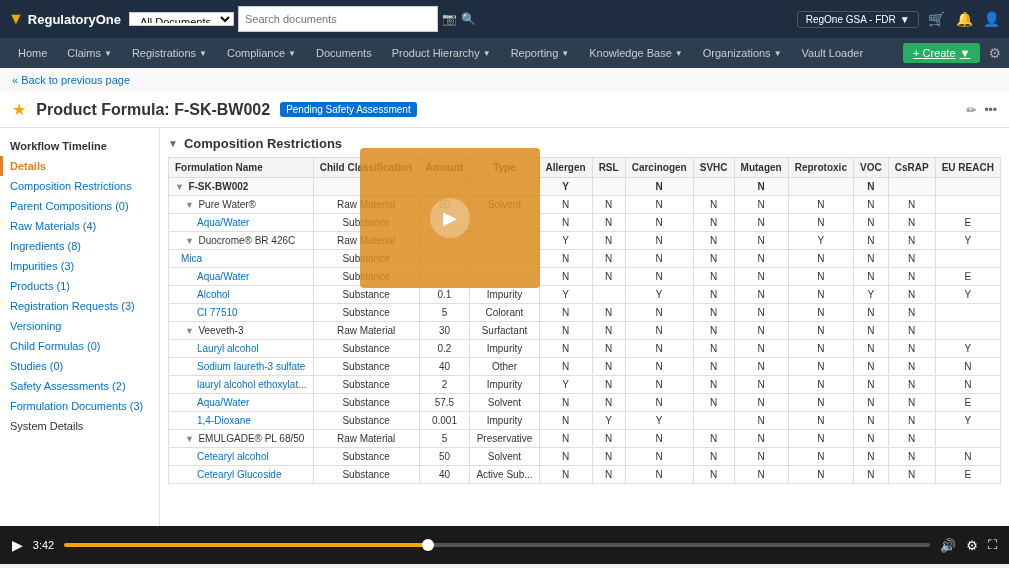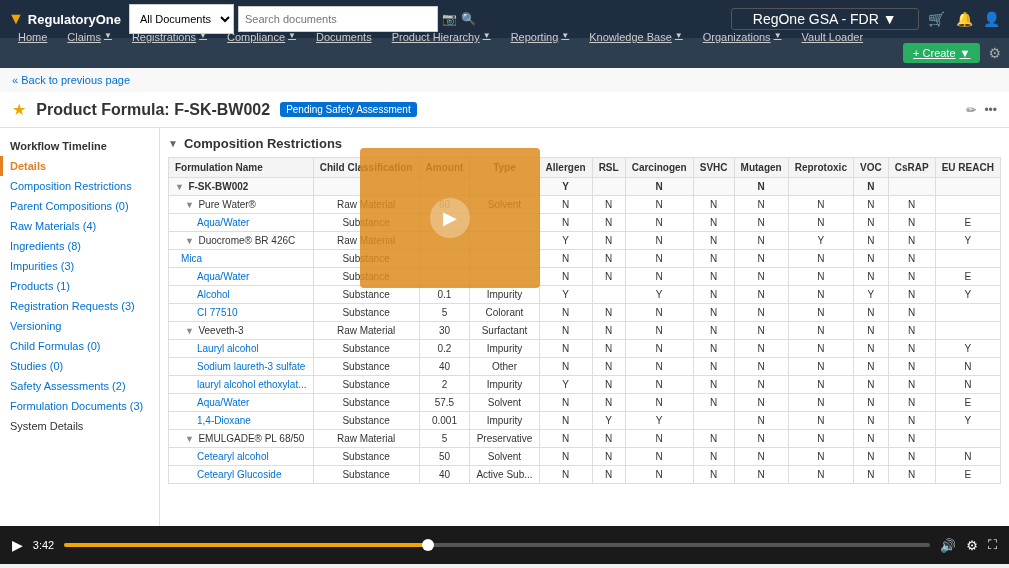--- a/index.html
+++ b/index.html
@@ -4,30 +4,30 @@
   <style>
     * { box-sizing: border-box; margin: 0; padding: 0; }
     body { font-family: Arial, sans-serif; font-size: 12px; background: #f0f0f0; color: #333; width: 1009px; height: 568px; overflow: hidden; }
 
     
     .top-bar { background: #1e2d40; display: flex; align-items: center; padding: 0 8px; height: 38px; gap: 8px; }
     .logo { color: #f0a500; font-weight: bold; font-size: 14px; white-space: nowrap; display: flex; align-items: center; gap: 4px; }
     .logo-v { color: #f0a500; font-size: 16px; font-weight: 900; }
     .logo-text { color: white; font-size: 13px; font-weight: bold; }
     .search-area { display: flex; align-items: center; gap: 4px; flex: 1; max-width: 400px; }
-    .doc-select { background: white; border: 1px solid #ccc; padding: 2px 6px; font-size: 11px; height: 30px; }
+    .doc-select { background: white; border: 1px solid #ccc; padding: 2px 6px; font-size: 11px; height: 14px; }
     .search-box { border: 1px solid #ccc; padding: 3px 6px; font-size: 11px; height: 26px; width: 200px; background: white; }
     .search-icons { display: flex; gap: 4px; color: #ccc; }
     .top-right { margin-left: auto; display: flex; align-items: center; gap: 10px; color: white; font-size: 11px; }
-    .top-right .user-badge { background: transparent; border: 1px solid #555; padding: 2px 21px; border-radius: 3px; color: white; font-size: 14px; display: flex; align-items: center; gap: 4px; }
+    .top-right .user-badge { background: transparent; border: 1px solid #555; padding: 2px 8px; border-radius: 3px; color: white; font-size: 10px; display: flex; align-items: center; gap: 4px; }
     .top-right .icon-btn { color: #aaa; font-size: 14px; cursor: pointer; }
 
     
     .nav-bar { background: #2c3e50; display: flex; align-items: center; padding: 0 8px; height: 30px; gap: 0; }
-    .nav-item { color: #ccc; font-size: 11px; padding: 0 10px; height: 44px; display: flex; gap: 3px; cursor: pointer; white-space: nowrap; text-decoration: underline; }
+    .nav-item { color: #ccc; font-size: 11px; padding: 0 10px; height: 44px; display: flex; align-items: center; gap: 3px; cursor: pointer; white-space: nowrap; }
     .nav-item .caret { font-size: 8px; }
     .nav-right { margin-left: auto; display: flex; align-items: center; gap: 8px; }
     .create-btn { background: #27ae60; color: white; border: none; padding: 4px 10px; font-size: 11px; border-radius: 3px; cursor: pointer; display: flex; align-items: center; gap: 4px; text-decoration: underline; }
     .settings-icon { color: #aaa; font-size: 14px; }
 
     
     .breadcrumb { color: #0070d2; font-size: 11px; padding: 6px 12px; background: #f8f8f8; cursor: pointer; }
     .breadcrumb:before { content: "« "; }
 
     

